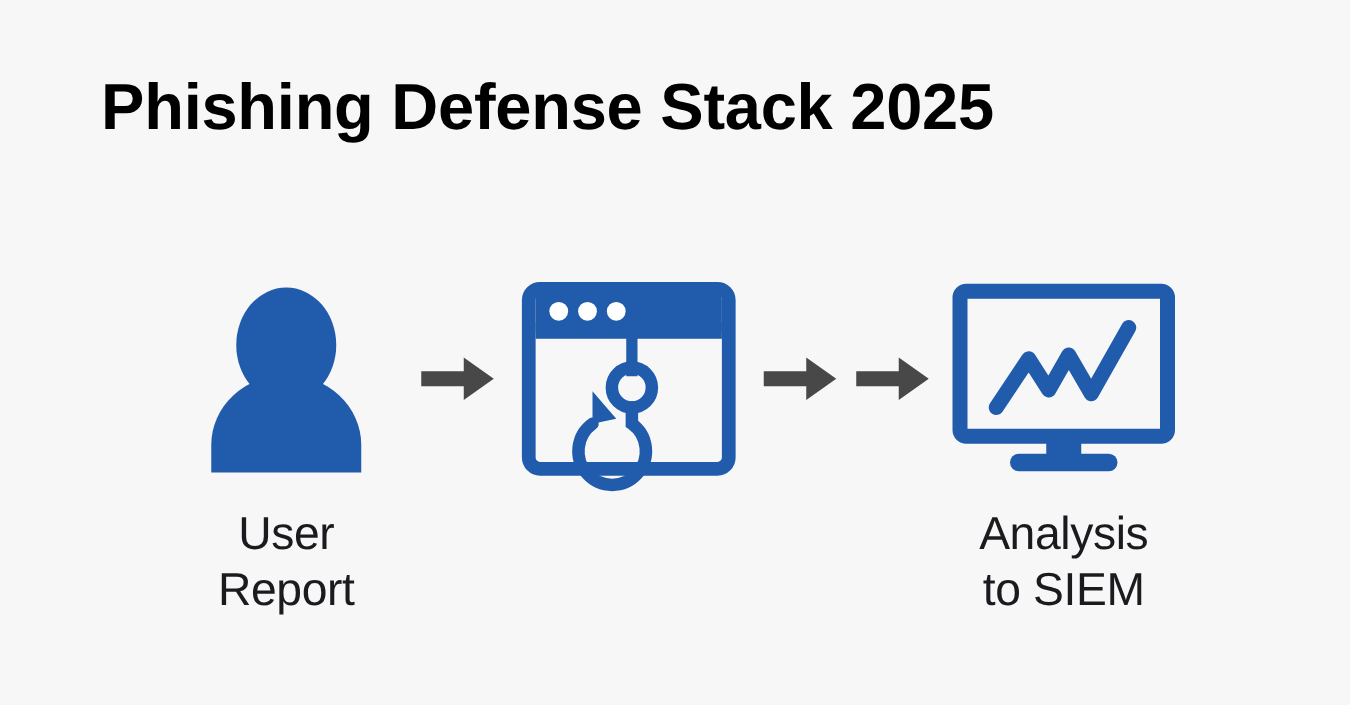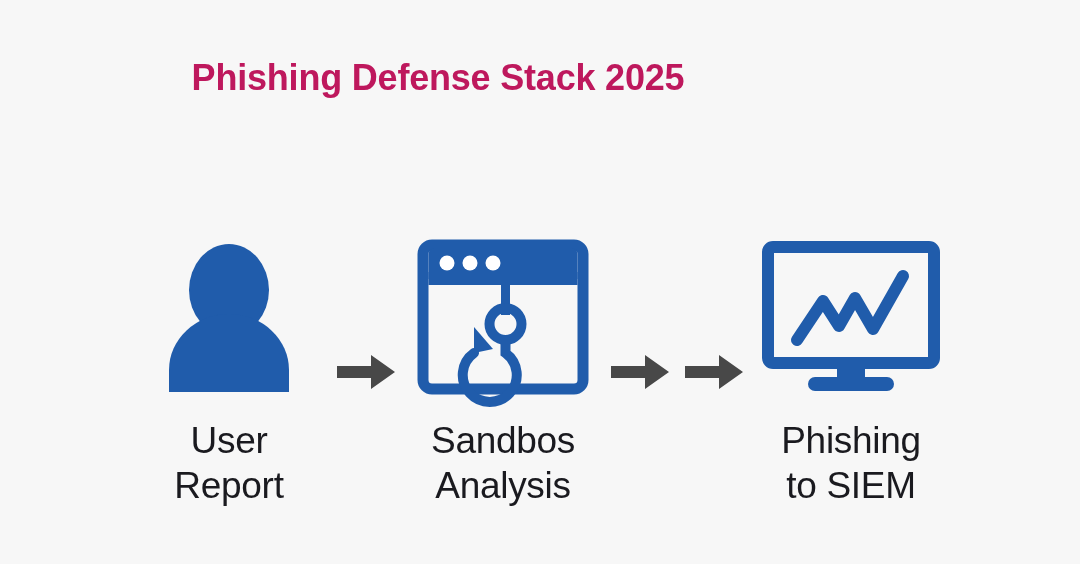--- a/index.html
+++ b/index.html
@@ -26,38 +26,38 @@
     align-items: center;
   }
 
   
   #page-title {
     position: absolute;
     top: 58px;
     left: 0;
     width: 876px;
     text-align: center;
-    font-size: 36px;
+    font-size: 52px;
     font-weight: bold;
-    color: #be185d;
+    color: #000000;
     letter-spacing: -0.2px;
     line-height: 1.1;
     white-space: nowrap;
   }
 
   
   #flow {
     position: absolute;
     top: 222px;
     left: 0;
     width: 1080px;
     height: 300px;
     display: flex;
     flex-direction: row;
-    align-items: center;
+    align-items: flex-start;
     justify-content: center;
   }
 
   .step {
     width: 200px;
     display: flex;
     flex-direction: column;
     align-items: center;
     flex: 0 0 auto;
   }
@@ -135,22 +135,20 @@
 
           <rect x="84" y="44" width="9" height="32" fill="#205CAB"></rect>
 
           <circle cx="88.5" cy="85" r="16" fill="none" stroke="#205CAB" stroke-width="10"></circle>
 
           <path d="M88.5 101 L88.5 114 A27 27 0 1 1 57 114" fill="none" stroke="#205CAB" stroke-width="10" stroke-linecap="round"></path>
 
           <path d="M57 114 L57 88 L76 110 Z" fill="#205CAB"></path>
         </svg>
       </div>
-      <div class="step-label">Sandbos
-Analysis</div>
     </div>
 
     <div class="connector">
       <svg class="arrow-svg" width="62" height="40" viewBox="0 0 62 40">
         <path d="M2 14 L36 14 L36 3 L60 20 L36 37 L36 26 L2 26 Z" fill="#484848"></path>
       </svg>
     </div>
 
 
     <div class="connector">
@@ -165,18 +163,18 @@
 
           <rect x="7" y="6" width="166" height="116" rx="5" ry="5" fill="none" stroke="#205CAB" stroke-width="12"></rect>
 
           <rect x="76" y="122" width="28" height="20" fill="#205CAB"></rect>
 
           <rect x="47" y="136" width="86" height="14" rx="7" ry="7" fill="#205CAB"></rect>
 
           <path d="M36 99 L62 60 L78 85 L94 57 L112 88 L142 35" fill="none" stroke="#205CAB" stroke-width="12" stroke-linecap="round" stroke-linejoin="round"></path>
         </svg>
       </div>
-      <div class="step-label">Phishing
+      <div class="step-label">Analysis
 to SIEM</div>
     </div>
 
   </div>
 </div>
 
 </body></html>

